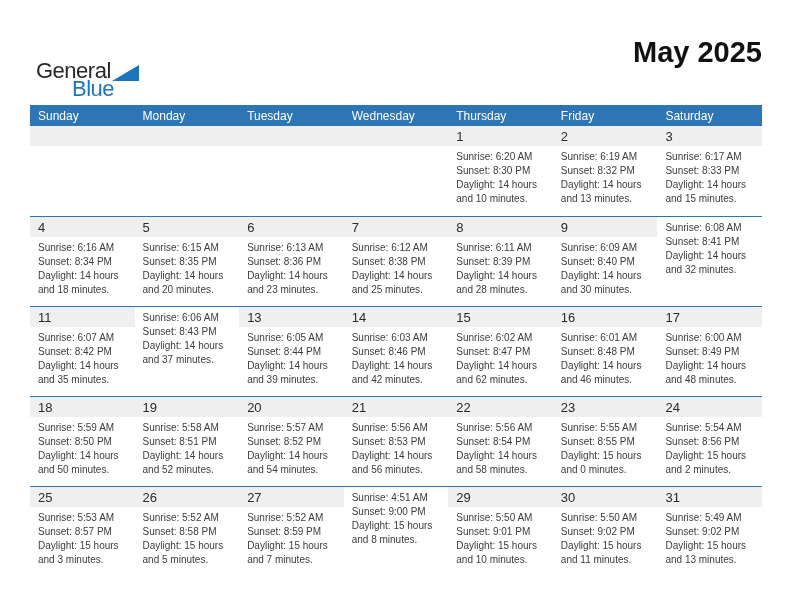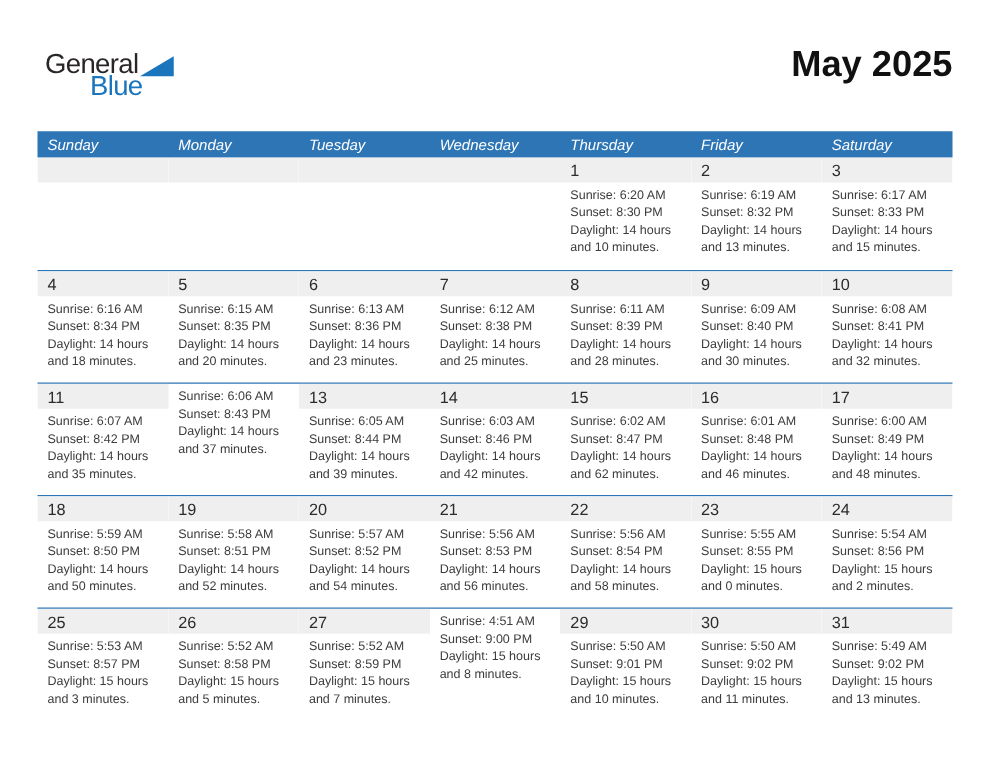--- a/index.html
+++ b/index.html
@@ -10,33 +10,33 @@
     --text-dark:#3C3C3C;
   }
   *{box-sizing:border-box;margin:0;padding:0;}
   html,body{background:#fff;}
   body{font-family:"Liberation Sans","DejaVu Sans",sans-serif;}
   .page{position:relative;width:792px;height:612px;background:#ffffff;overflow:hidden;}
 
   
   .logo{position:absolute;left:36px;top:40px;line-height:1;}
   .logo-top{display:flex;align-items:flex-end;}
-  .logo-general{font-size:22px;color:#2A2627;letter-spacing:-0.5px;}
+  .logo-general{font-size:22px;color:#2A2627;letter-spacing:-0.5px;margin-top:20px;}
   .logo-triangle{display:inline-block;width:0;height:0;border-bottom:16px solid var(--logo-blue);border-left:27px solid transparent;margin-left:1px;margin-bottom:1px;}
   .logo-blue-text{font-size:22px;color:var(--logo-blue);letter-spacing:-0.5px;margin-top:-4px;margin-left:36px;}
 
   
   .title-block{position:absolute;right:30px;top:36px;text-align:right;}
   .month-title{font-size:29px;font-weight:700;color:#111111;}
   .location-subtitle{font-size:17px;font-weight:400;color:#111111;margin-top:9px;}
 
   
   .calendar{position:absolute;left:30px;top:105px;width:732px;}
   .weekday-row{display:grid;grid-template-columns:repeat(7,1fr);background:var(--header-blue);height:21px;}
-  .weekday{color:#ffffff;font-size:12px;padding:4px 0 0 8px;overflow:hidden;white-space:nowrap;font-style:italic;}
+  .weekday{color:#ffffff;font-size:12px;padding:4px 0 0 8px;overflow:hidden;white-space:nowrap;}
   .week{display:grid;grid-template-columns:repeat(7,1fr);height:90px;border-top:1px solid var(--divider-blue);}
   .week.first{border-top:none;}
   .cell{overflow:hidden;}
   .day-band{background:var(--band-gray);height:20px;font-size:13px;color:#2B2B2B;padding:3px 0 0 8px;}
   .details{padding:4px 2px 0 8px;font-size:10px;line-height:14px;color:var(--text-dark);}
 </style>
 </head>
 <body>
 
 <div class="page">
@@ -154,21 +154,20 @@
           <div class="cell">
             <div class="day-band">9</div>
             <div class="details">
               <div>Sunrise: 6:09 AM</div>
               <div>Sunset: 8:40 PM</div>
               <div>Daylight: 14 hours</div>
               <div>and 30 minutes.</div>
             </div>
           </div>
           <div class="cell">
-            <div class="day-band">10</div>
             <div class="details">
               <div>Sunrise: 6:08 AM</div>
               <div>Sunset: 8:41 PM</div>
               <div>Daylight: 14 hours</div>
               <div>and 32 minutes.</div>
             </div>
           </div>
         </div>
         <div class="week">
           <div class="cell">

